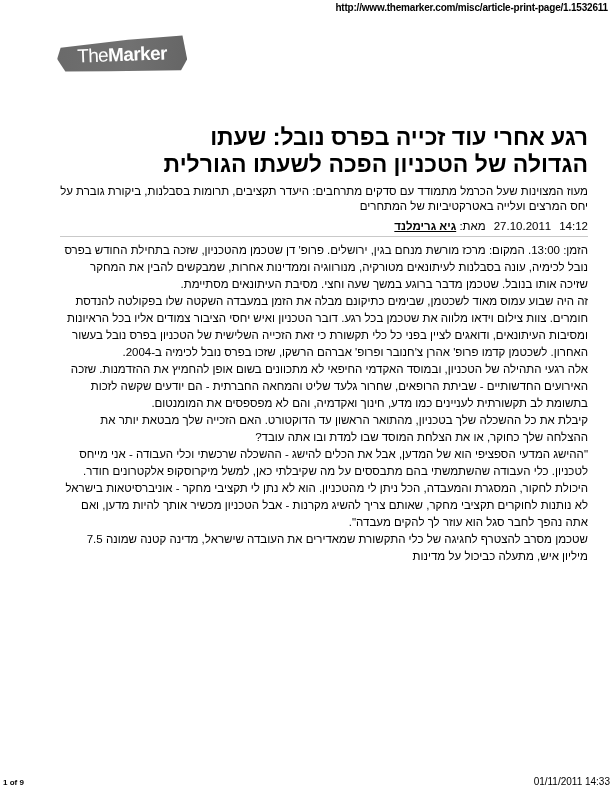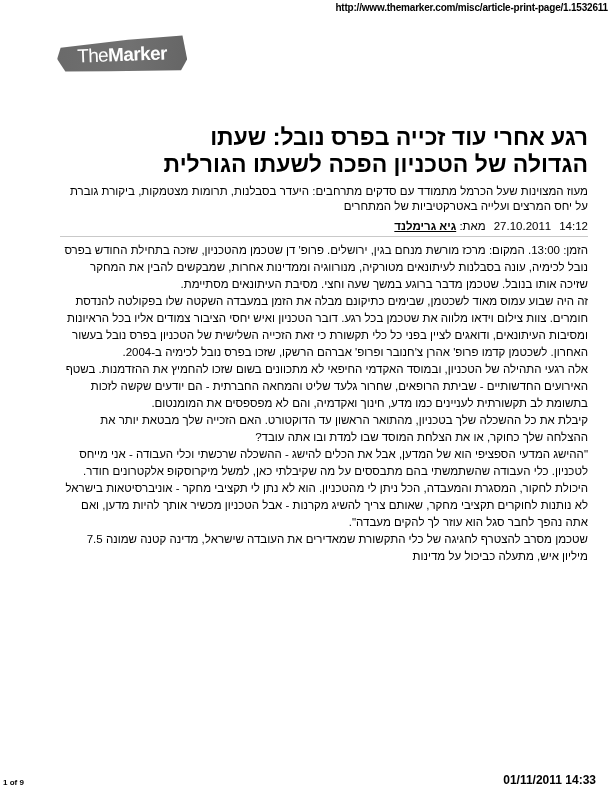--- a/index.html
+++ b/index.html
@@ -6,21 +6,21 @@
   .page{
     position:relative;width:612px;height:792px;background:#fff;overflow:hidden;
     font-family:"Liberation Sans","DejaVu Sans",sans-serif;color:#000;
   }
   
   .print-url{
     position:absolute;top:2px;right:4px;font-size:10px;font-weight:bold;
     letter-spacing:-0.2px;color:#000;white-space:nowrap;
   }
   .print-footer-left{position:absolute;bottom:5px;left:3px;font-size:8px;font-weight:bold;}
-  .print-footer-right{position:absolute;bottom:5px;right:16px;font-size:12px;font-weight:bold;}
+  .print-footer-right{position:absolute;bottom:5px;right:2px;font-size:10px;font-weight:normal;}
 
   
   .logo{
     position:absolute;top:37px;left:57px;width:130px;height:36px;
     background:linear-gradient(100deg,#6a6a6a 0%,#717171 55%,#656565 100%);
     transform:rotate(-2deg);
     clip-path:polygon(3% 24%,55% 8%,97% 2%,100% 68%,95% 98%,40% 94%,6% 90%,0 55%);
     display:flex;align-items:center;justify-content:center;white-space:nowrap;
   }
   .logo .the{color:#fff;font-size:19px;font-weight:400;letter-spacing:-0.6px;}
@@ -49,33 +49,33 @@
   <div class="print-url">http://www.themarker.com/misc/article-print-page/1.1532611</div>
 
   <div class="logo">
     <span class="the">The</span>
       <span class="marker">Marker</span>
   </div>
 
   <div class="article">
     <h1 class="headline">רגע אחרי עוד זכייה בפרס נובל: שעתו הגדולה של הטכניון הפכה לשעתו הגורלית</h1>
 
-    <p class="subtitle">מעוז המצוינות שעל הכרמל מתמודד עם סדקים מתרחבים: היעדר בסבלנות, תרומות מצטמקות, ביקורת גוברת על יחס המרצים ועלייה באטרקטיביות של המתחרים</p>
+    <p class="subtitle">מעוז המצוינות שעל הכרמל מתמודד עם סדקים מתרחבים: היעדר תקציבים, תרומות בסבלנות, ביקורת גוברת על יחס המרצים ועלייה באטרקטיביות של המתחרים</p>
 
     <div class="meta">
       <span>14:12</span><span class="sep"></span><span>27.10.2011</span><span class="sep"></span><span>מאת:</span>
       <a class="author">גיא גרימלנד</a>
     </div>
 
     <div class="rule"></div>
 
     <div class="body">
       <p>הזמן: 13:00. המקום: מרכז מורשת מנחם בגין, ירושלים. פרופ' דן שטכמן מהטכניון, שזכה בתחילת החודש בפרס נובל לכימיה, עונה בסבלנות לעיתונאים מטורקיה, מנורווגיה וממדינות אחרות, שמבקשים להבין את המחקר שזיכה אותו בנובל. שטכמן מדבר ברוגע במשך שעה וחצי. מסיבת העיתונאים מסתיימת.</p>
       <p>זה היה שבוע עמוס מאוד לשכטמן, שבימים כתיקונם מבלה את הזמן במעבדה השקטה שלו בפקולטה להנדסת חומרים. צוות צילום וידאו מלווה את שטכמן בכל רגע. דובר הטכניון ואיש יחסי הציבור צמודים אליו בכל הראיונות ומסיבות העיתונאים, ודואגים לציין בפני כל כלי תקשורת כי זאת הזכייה השלישית של הטכניון בפרס נובל בעשור האחרון. לשכטמן קדמו פרופ' אהרן צ'חנובר ופרופ' אברהם הרשקו, שזכו בפרס נובל לכימיה ב-2004.</p>
-      <p>אלה רגעי התהילה של הטכניון, ובמוסד האקדמי החיפאי לא מתכוונים בשום שזכו להחמיץ את ההזדמנות. בשטף האירועים החדשותיים - שביתת הרופאים, שחרור גלעד שליט והמחאה החברתית - הם יודעים שקשה לזכות בתשומת לב תקשורתית לעניינים כמו מדע, חינוך ואקדמיה, והם לא מפספסים את המומנטום.</p>
+      <p>אלה רגעי התהילה של הטכניון, ובמוסד האקדמי החיפאי לא מתכוונים בשום אופן להחמיץ את ההזדמנות. שזכה האירועים החדשותיים - שביתת הרופאים, שחרור גלעד שליט והמחאה החברתית - הם יודעים שקשה לזכות בתשומת לב תקשורתית לעניינים כמו מדע, חינוך ואקדמיה, והם לא מפספסים את המומנטום.</p>
       <p>קיבלת את כל ההשכלה שלך בטכניון, מהתואר הראשון עד הדוקטורט. האם הזכייה שלך מבטאת יותר את ההצלחה שלך כחוקר, או את הצלחת המוסד שבו למדת ובו אתה עובד?</p>
       <p>"ההישג המדעי הספציפי הוא של המדען, אבל את הכלים להישג - ההשכלה שרכשתי וכלי העבודה - אני מייחס לטכניון. כלי העבודה שהשתמשתי בהם מתבססים על מה שקיבלתי כאן, למשל מיקרוסקופ אלקטרונים חודר. היכולת לחקור, המסגרת והמעבדה, הכל ניתן לי מהטכניון. הוא לא נתן לי תקציבי מחקר - אוניברסיטאות בישראל לא נותנות לחוקרים תקציבי מחקר, שאותם צריך להשיג מקרנות - אבל הטכניון מכשיר אותך להיות מדען, ואם אתה נהפך לחבר סגל הוא עוזר לך להקים מעבדה".</p>
       <p>שטכמן מסרב להצטרף לחגיגה של כלי התקשורת שמאדירים את העובדה שישראל, מדינה קטנה שמונה 7.5 מיליון איש, מתעלה כביכול על מדינות</p>
     </div>
   </div>
 
   <div class="print-footer-left">1 of 9</div>
   <div class="print-footer-right">01/11/2011 14:33</div>
 
 </div>

